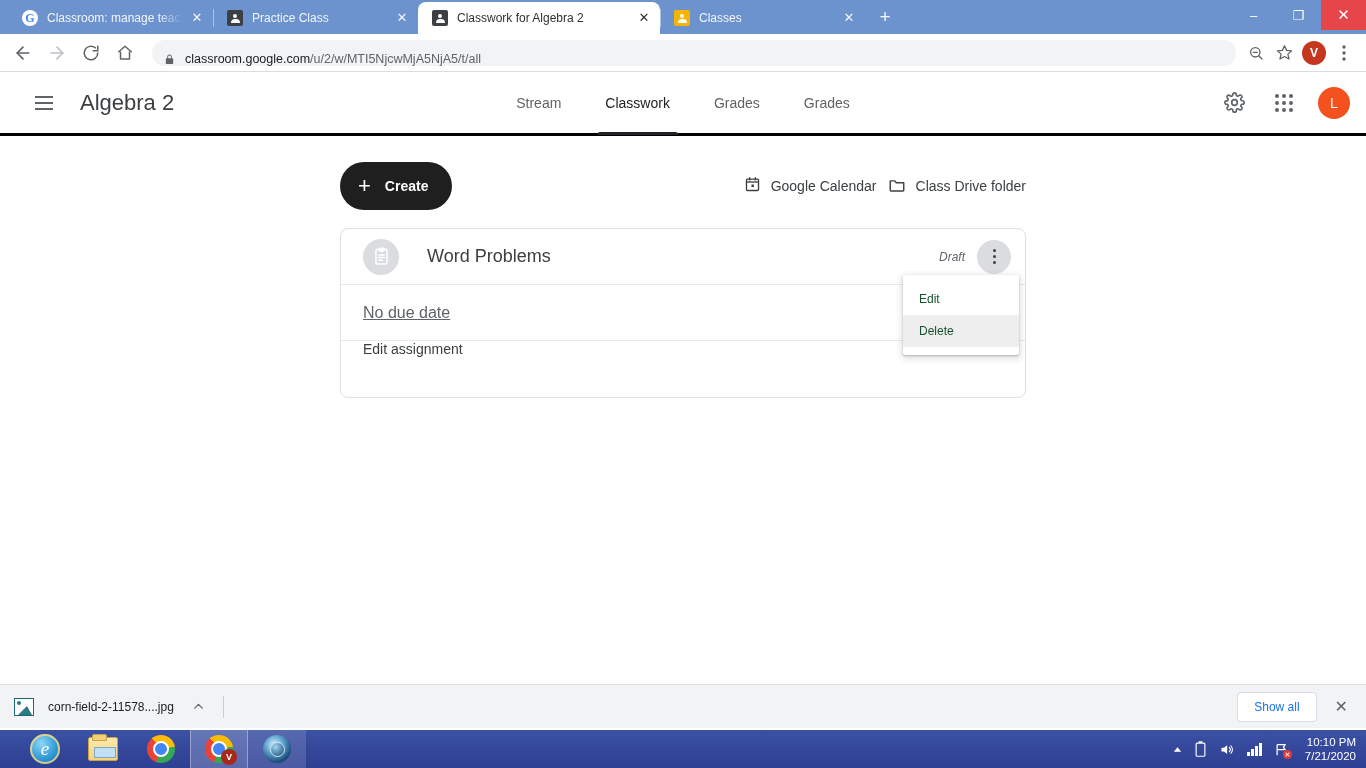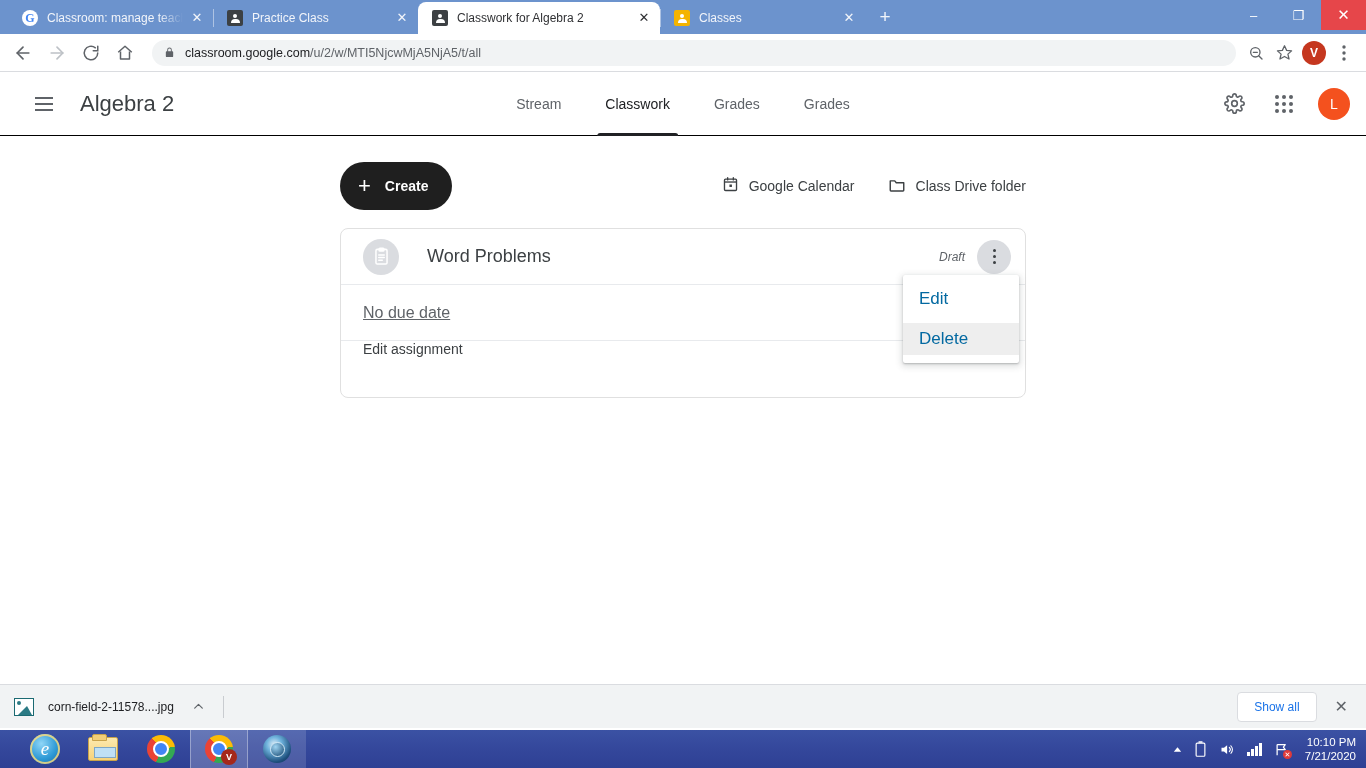--- a/index.html
+++ b/index.html
@@ -129,21 +129,21 @@
     display: flex; align-items: center; justify-content: center;
     color: #5f6368; cursor: pointer; margin-right: 4px;
   }
   .navbtn.disabled { color: #bdc1c6; }
   .omnibox {
     flex: 1 1 auto;
     height: 26px;
     background: #f1f3f4;
     border-radius: 13px;
     display: flex;
-    align-items: center;
+    align-items: flex-end;
     padding: 0 12px;
     margin: 0 6px 0 8px;
   }
   .omnibox .lock { margin-right: 10px; color:#5f6368; display:flex; }
   .url { font-size: 12.5px; color: #202124; white-space: nowrap; }
   .url .host { color: #202124; }
   .url .path { color: #5f6368; }
   .tb-icon {
     width: 28px; height: 28px;
     display:flex; align-items:center; justify-content:center;
@@ -157,21 +157,21 @@
     margin: 0 4px; cursor:pointer;
   }
 
   
   .page { position: relative; height: 656px; background: #fff; }
 
   .gc-header {
     height: 64px;
     display: flex; align-items: center;
     padding: 0 16px;
-    border-bottom: 1px solid #000000;
+    border-bottom: 3px solid #000000;
     position: relative;
   }
   .hamburger {
     width: 40px; height: 40px; margin-left: 8px;
     display:flex; flex-direction:column; justify-content:center; align-items:center;
     gap:4px; cursor:pointer;
   }
   .hamburger i { display:block; width:18px; height:2px; background:#5f6368; }
   .gc-title {
     font-size: 22px; color: #3c4043; margin-left: 16px;
@@ -224,21 +224,21 @@
     display: flex; align-items: center;
     background: #1f1f1f; color: #fff;
     height: 48px; border-radius: 24px;
     padding: 0 24px 0 18px;
     font-size: 14px; font-weight: bold;
     cursor: pointer;
     border: none;
     font-family: "Liberation Sans", sans-serif;
   }
   .create-btn .plus { font-size: 22px; font-weight: 400; margin-right: 14px; line-height: 1; }
-  .cw-links { margin-left: auto; display: flex; align-items: center; gap: 33px; }
+  .cw-links { margin-left: auto; display: flex; align-items: center; gap: 11px; }
   .cw-link {
     display: flex; align-items: center; gap: 10px;
     font-size: 14px; color: #3c4043; cursor: pointer;
   }
 
   .card {
     width: 686px; margin: 18px auto 0;
     border: 1px solid #e0e0e0;
     border-radius: 8px;
     background: #fff;
@@ -295,24 +295,24 @@
     background: #fff;
     border-radius: 2px;
     box-shadow: 0 2px 6px 2px rgba(60,64,67,.15), 0 1px 2px rgba(60,64,67,.3);
     padding: 8px 0;
     z-index: 20;
   }
   .menu-item {
     height: 32px;
     display:flex; align-items:center;
     padding: 0 16px;
-    font-size: 17px; color: #0369a1;
+    font-size: 12px; color: #14532d;
     cursor: pointer;
   }
-  .menu-item.hover { background: #eeeeee; margin-top: 8px; }
+  .menu-item.hover { background: #eeeeee; }
 
   .help-btn {
     position: absolute; left: 20px; bottom: 18px;
     width: 22px; height: 22px;
     border-radius: 50%;
     border: 1.6px solid #9aa0a6;
     color: #9aa0a6;
     font-size: 13px;
     display:flex; align-items:center; justify-content:center;
     cursor:pointer;

